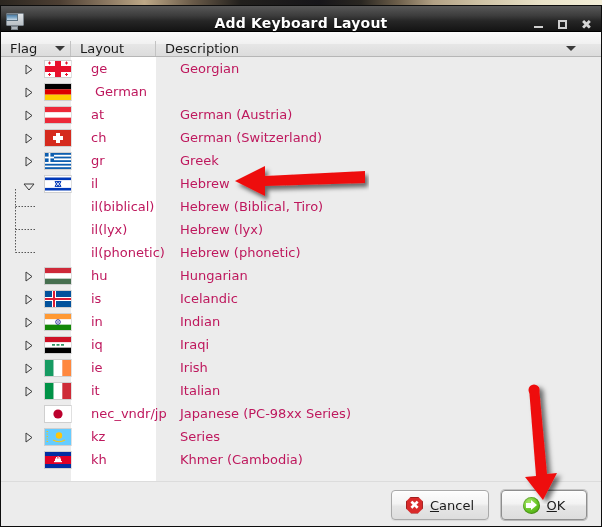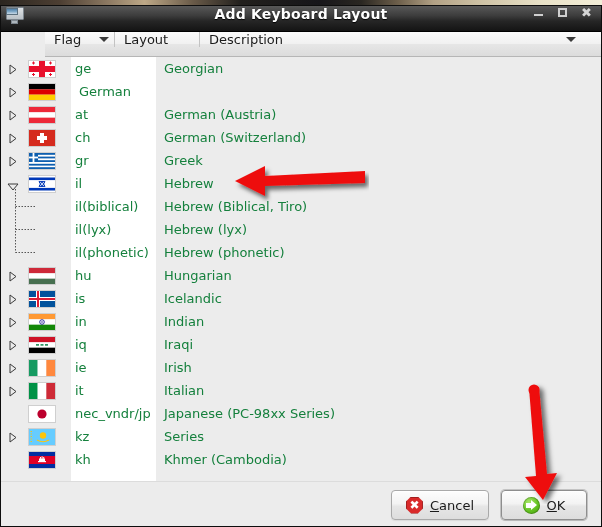--- a/index.html
+++ b/index.html
@@ -18,21 +18,21 @@
     position:absolute;left:0;top:5px;width:602px;height:522px;
     background:#ececec;
     border:1px solid #0d0d0d;
     box-sizing:border-box;
     overflow:hidden;
   }
   
   #titlebar{
     height:25px;
     background:linear-gradient(180deg,#585858 0%,#3d3d3d 38%,#262626 60%,#141414 100%);
-    display:flex;align-items:flex-start;
+    display:flex;align-items:flex-end;
     position:relative;
     border-bottom:1px solid #000;
   }
   #win-icon{
     width:22px;height:19px;margin-left:3px;
     position:relative;flex:0 0 auto;
   }
   .monitor-body{
     position:absolute;left:2px;top:1px;width:18px;height:13px;
     background:linear-gradient(180deg,#dfe3e6 0%,#b9c0c6 100%);
@@ -58,24 +58,24 @@
     margin-left:auto;display:flex;align-items:center;gap:13px;
     padding-right:9px;position:relative;z-index:2;
   }
   .wbtn{width:11px;height:13px;position:relative;cursor:pointer;}
   .wbtn .mn{position:absolute;left:1px;bottom:3px;width:9px;height:2px;background:#cfcfcf;}
   .wbtn .mx{position:absolute;left:1px;top:2px;width:9px;height:9px;border:2px solid #cfcfcf;box-sizing:border-box;}
   .wbtn .cl{position:absolute;left:0;top:2px;width:11px;height:10px;color:#d6d6d6;font-size:13px;
             line-height:10px;font-weight:bold;font-family:"DejaVu Sans",sans-serif;}
   
   #col-header{
-    height:24px;display:flex;align-items:flex-start;
+    height:24px;display:flex;align-items:flex-end;
     background:linear-gradient(180deg,#fbfbfb 0%,#f1f1f1 48%,#e6e6e6 52%,#dcdcdc 100%);
     border-bottom:1px solid #b6b6b6;
-    font-size:13px;color:#1b1b1b;margin-left:44px;
+    font-size:13px;color:#1b1b1b;
   }
   .col{
     display:flex;align-items:center;
     border-right:1px solid #c3c3c3;
     padding-left:9px;box-sizing:border-box;
     cursor:pointer;position:relative;
   }
   #col-flag{width:70px;justify-content:space-between;padding-right:6px;}
   #col-layout{width:85px;}
   #col-desc{flex:1;border-right:none;justify-content:space-between;padding-right:26px;}
@@ -94,21 +94,21 @@
   #flagcol-bg{
     position:absolute;left:0;top:0;width:70px;height:100%;
     background:#ececec;
   }
   #layoutcol-bg{
     position:absolute;left:70px;top:0;width:85px;height:100%;
     background:#ffffff;
   }
   .row{
     position:relative;height:23px;display:flex;align-items:center;
-    font-size:13px;color:#15803d;z-index:2;cursor:default;
+    font-size:13px;color:#be185d;z-index:2;cursor:default;padding-left:16px;
   }
   .cell-flag{width:70px;height:23px;position:relative;flex:0 0 auto;}
   .cell-layout{width:85px;flex:0 0 auto;padding-left:4px;box-sizing:border-box;
                white-space:nowrap;overflow:hidden;}
   .cell-desc{flex:1;padding-left:8px;white-space:nowrap;overflow:hidden;}
   
   .flag{
     position:absolute;left:28px;top:4px;width:26px;height:16px;
     box-shadow:0 0 0 1px rgba(0,0,0,.12);
     overflow:hidden;

